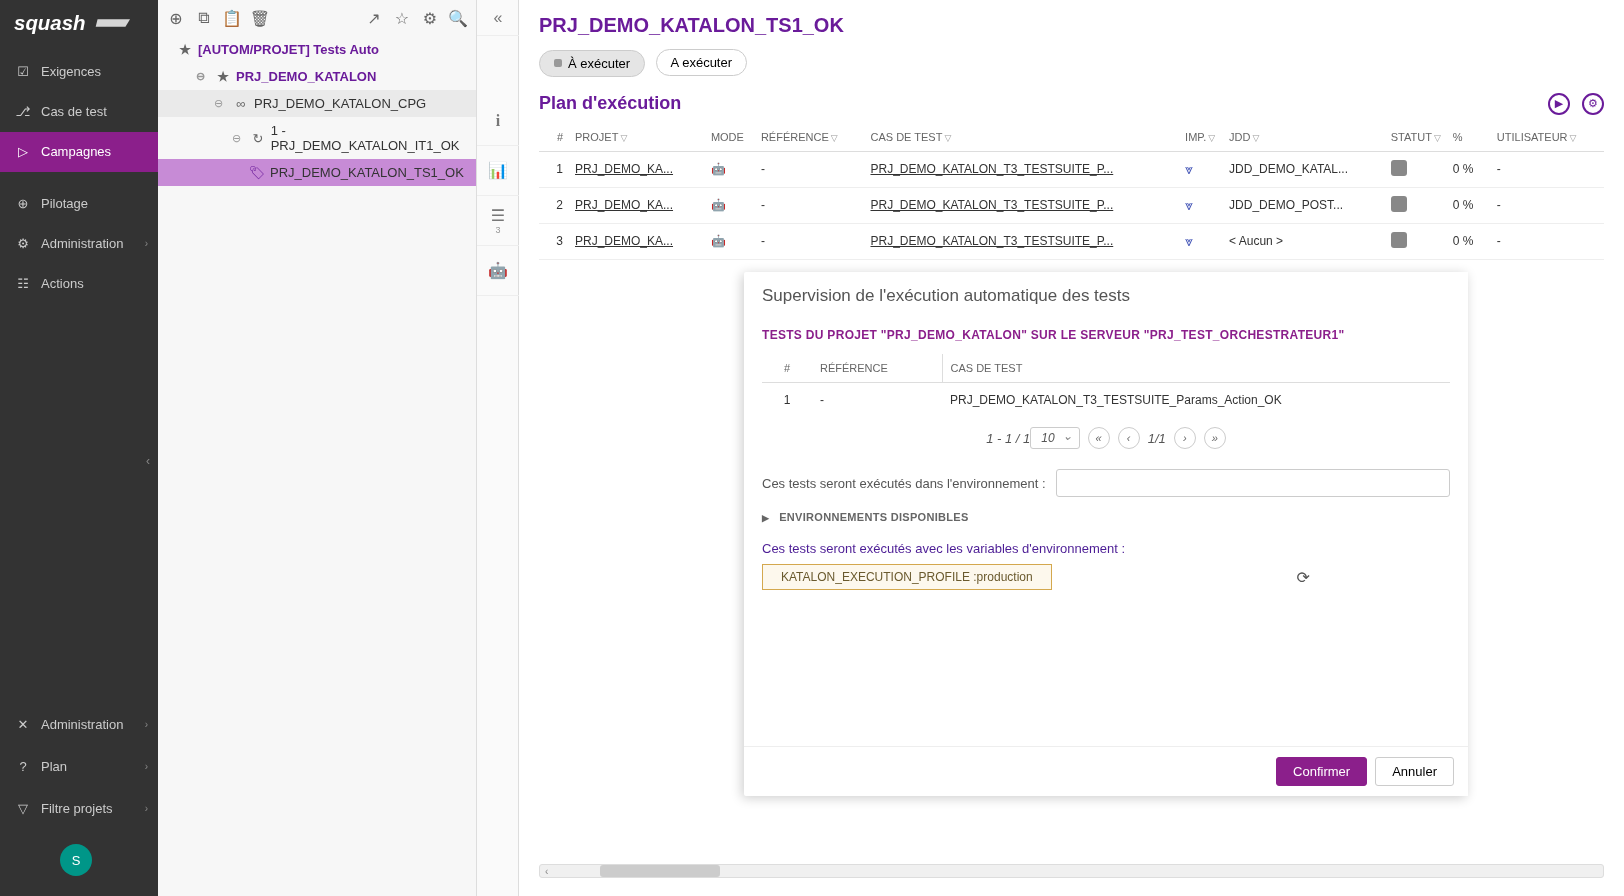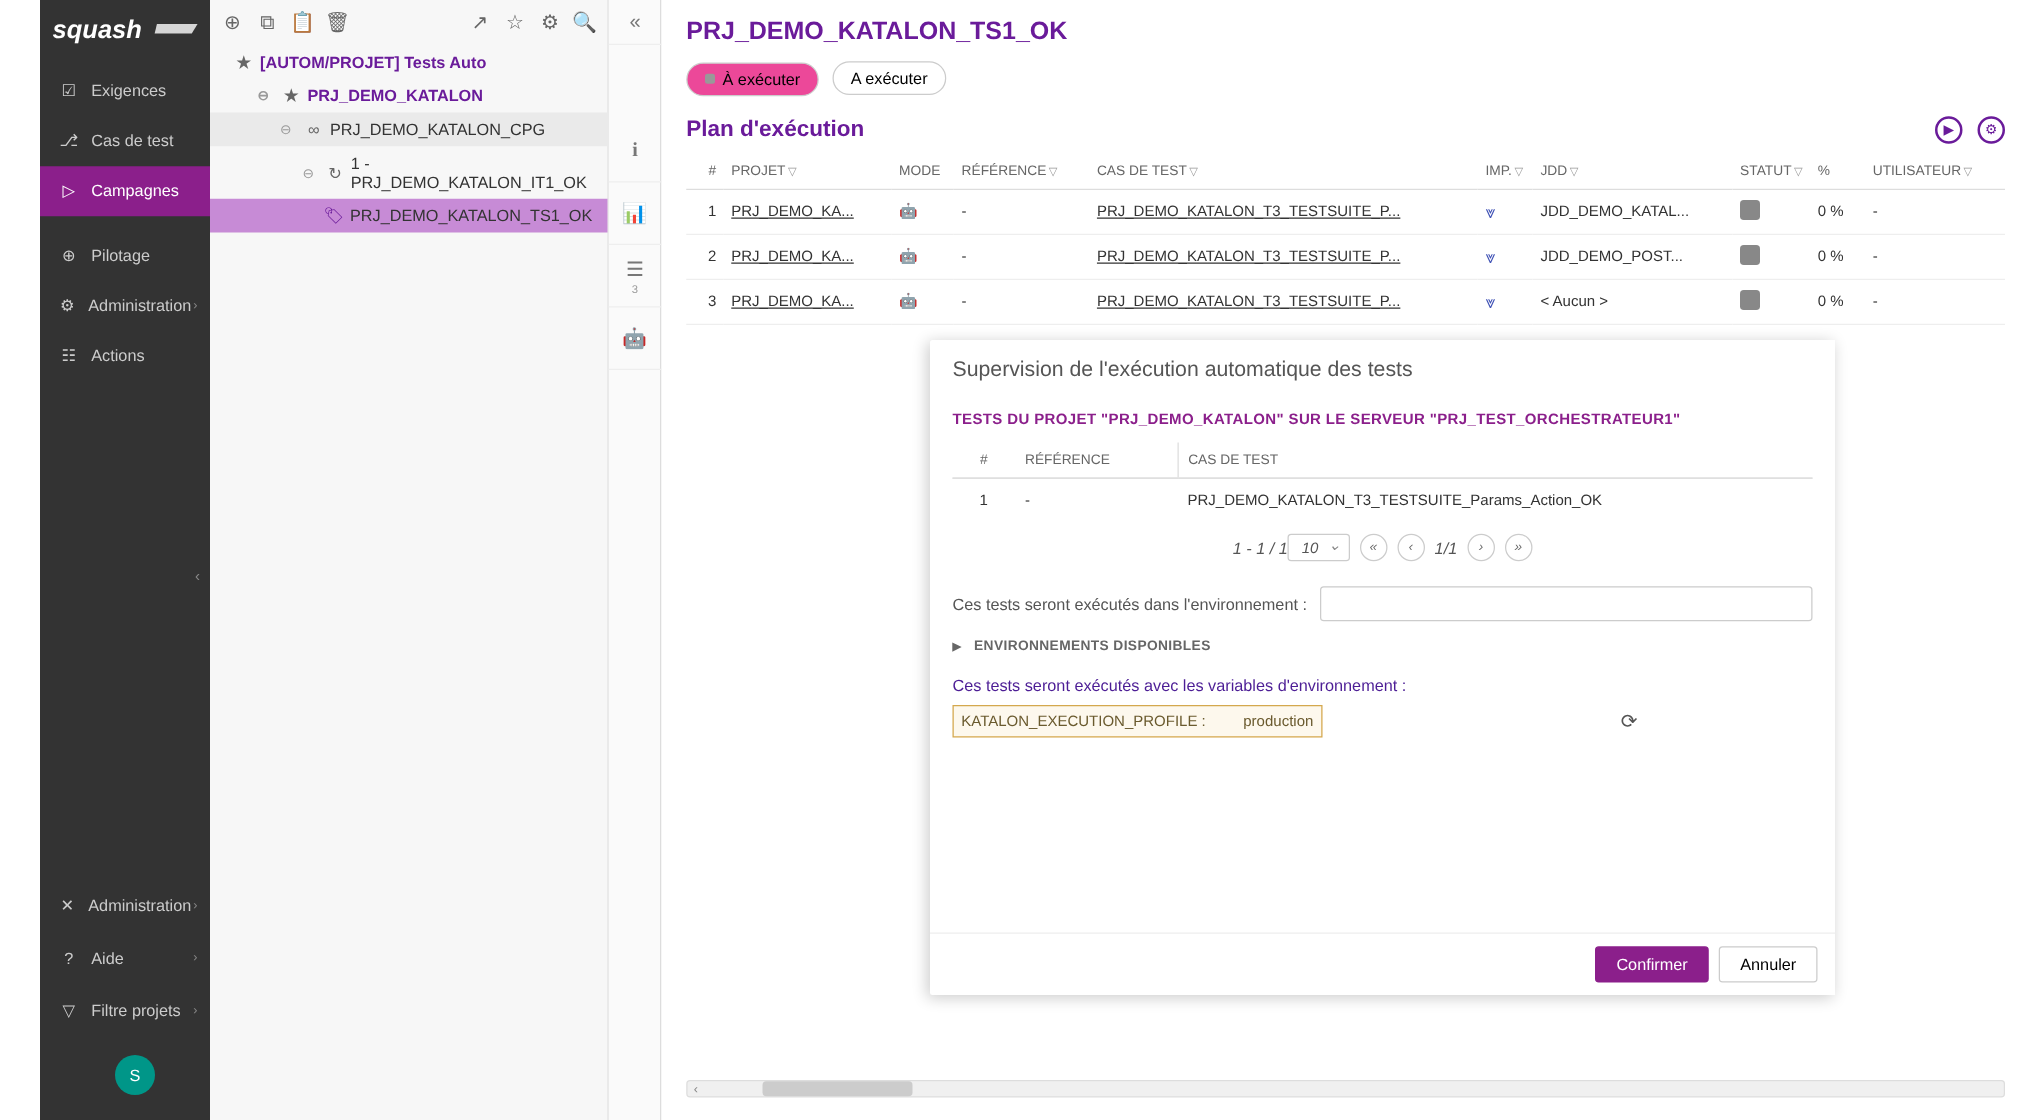--- a/index.html
+++ b/index.html
@@ -1,19 +1,19 @@
 <!DOCTYPE html>
 <html><head>
 <meta charset="utf-8">
 <style>
 * { margin: 0; padding: 0; box-sizing: border-box; font-family: Arial, sans-serif; }
 body { background: #fff; height: 896px; width: 1624px; overflow: hidden; position: relative; }
 
 
-.sidebar { width: 136px; height: 100%; background: #333; float: left; position: relative; margin-left: 32px; }
+.sidebar { width: 158px; height: 100%; background: #333; float: left; position: relative; }
 .logo { padding: 10px; text-align: center; }
 .logo svg { width: 130px; }
 .nav-item { padding: 12px 15px; color: #ccc; font-size: 13px; display: flex; align-items: center; gap: 10px; cursor: pointer; position: relative; }
 .nav-item.active { background: #8b1f8b; color: #fff; }
 .nav-item.bottom { position: absolute; width: 100%; }
 .nav-item .chevron { position: absolute; right: 10px; font-size: 10px; color: #888; }
 .nav-icon { width: 16px; height: 16px; display: inline-flex; align-items: center; justify-content: center; }
 .collapse-btn { position: absolute; right: 8px; top: 454px; color: #888; cursor: pointer; font-size: 12px; }
 .user-badge { position: absolute; bottom: 20px; left: 60px; width: 32px; height: 32px; border-radius: 50%; background: #009688; color: #fff; display: flex; align-items: center; justify-content: center; font-size: 13px; cursor: pointer; }
 
@@ -36,21 +36,21 @@
 .side-tabs { width: 42px; height: 100%; float: left; border-right: 1px solid #ddd; background: #fafafa; }
 .side-tab { width: 42px; height: 50px; display: flex; flex-direction: column; align-items: center; justify-content: center; cursor: pointer; color: #777; border-bottom: 1px solid #eee; }
 .side-tab.back { height: 36px; font-size: 16px; }
 .side-tab .count { font-size: 9px; color: #999; }
 
 
 .main { overflow: hidden; height: 100%; padding: 10px 20px; position: relative; }
 .page-title { font-size: 20px; font-weight: bold; color: #6a1b9a; padding: 4px 0 12px 0; }
 .chips { margin-bottom: 16px; }
 .chip { display: inline-flex; align-items: center; gap: 6px; padding: 5px 14px; border-radius: 14px; border: 1px solid #ccc; font-size: 13px; margin-right: 6px; cursor: pointer; }
-.chip.active { background: #ec4899; }
+.chip.active { background: #e5e5e5; }
 .chip .dot { width: 8px; height: 8px; background: #999; border-radius: 2px; }
 
 .section-header { display: flex; align-items: center; justify-content: space-between; margin-bottom: 8px; }
 .section-title { font-size: 18px; font-weight: bold; color: #6a1b9a; }
 .section-actions { display: flex; gap: 12px; }
 .action-icon { width: 22px; height: 22px; border: 2px solid #6a1b9a; border-radius: 50%; display: inline-flex; align-items: center; justify-content: center; color: #6a1b9a; cursor: pointer; font-size: 11px; }
 
 .data-table { width: 100%; border-collapse: collapse; }
 .data-table th { text-align: left; font-size: 11px; color: #666; padding: 8px 6px; border-bottom: 1px solid #ddd; font-weight: normal; }
 .data-table td { font-size: 12px; padding: 8px 6px; border-bottom: 1px solid #eee; color: #333; }
@@ -77,21 +77,21 @@
 .modal-pagination { display: flex; align-items: center; justify-content: center; font-size: 13px; color: #555; margin: 10px 0 20px 0; font-style: italic; }
 .pg-controls { display: flex; align-items: center; gap: 8px; }
 .pg-select { border: 1px solid #ccc; border-radius: 3px; padding: 3px 24px 3px 10px; font-size: 12px; position: relative; cursor: pointer; }
 .pg-select::after { content: '⌄'; position: absolute; right: 6px; top: 1px; color: #888; }
 .pg-btn { width: 22px; height: 22px; border: 1px solid #ccc; border-radius: 50%; display: inline-flex; align-items: center; justify-content: center; font-size: 11px; color: #666; cursor: pointer; }
 .env-row { display: flex; align-items: center; gap: 10px; margin-bottom: 14px; font-size: 13px; color: #555; }
 .env-input { flex: 1; border: 1px solid #ccc; border-radius: 3px; height: 28px; padding: 0 8px; }
 .collapsible { font-size: 11px; color: #666; font-weight: bold; letter-spacing: 0.3px; cursor: pointer; margin-bottom: 18px; }
 .collapsible::before { content: '▶'; margin-right: 10px; font-size: 9px; }
 .var-row { display: flex; align-items: center; gap: 10px; }
-.var-box { border: 1px solid #d4a84e; background: #fdf8ed; padding: 5px 6px; font-size: 12px; color: #6a5a2e; display: flex; gap: 30px; }
+.var-box { border: 1px solid #d4a84e; background: #fdf8ed; padding: 5px 18px; font-size: 12px; color: #6a5a2e; display: flex; }
 .refresh-icon { color: #555; cursor: pointer; margin-left: auto; margin-right: 140px; }
 .modal-footer { padding: 10px 14px; display: flex; justify-content: flex-end; gap: 8px; border-top: 1px solid #eee; }
 .btn { padding: 6px 16px; border-radius: 3px; font-size: 13px; cursor: pointer; border: 1px solid #ccc; background: #fff; }
 .btn.primary { background: #8b1f8b; color: #fff; border-color: #8b1f8b; }
 </style>
 </head>
 <body>
 
 <div class="sidebar">
   <div class="logo">
@@ -127,21 +127,21 @@
       <span>Actions</span>
     </div>
   <span class="collapse-btn">‹</span>
   <div class="nav-item bottom" style="bottom:152px">
       <span class="nav-icon">✕</span>
       <span>Administration</span>
       <span class="chevron">›</span>
     </div>
   <div class="nav-item bottom" style="bottom:110px">
       <span class="nav-icon">?</span>
-      <span>Aide</span>
+      <span>Plan</span>
       <span class="chevron">›</span>
     </div>
   <div class="nav-item bottom" style="bottom:68px">
       <span class="nav-icon">▽</span>
       <span>Filtre projets</span>
       <span class="chevron">›</span>
     </div>
   <div class="user-badge">S</div>
 </div>
 

